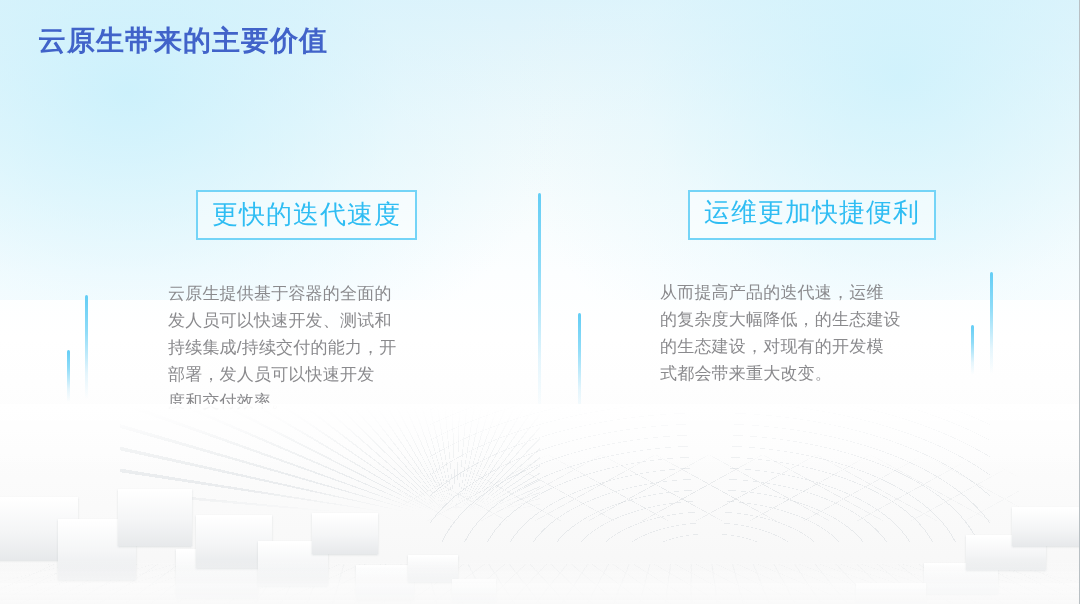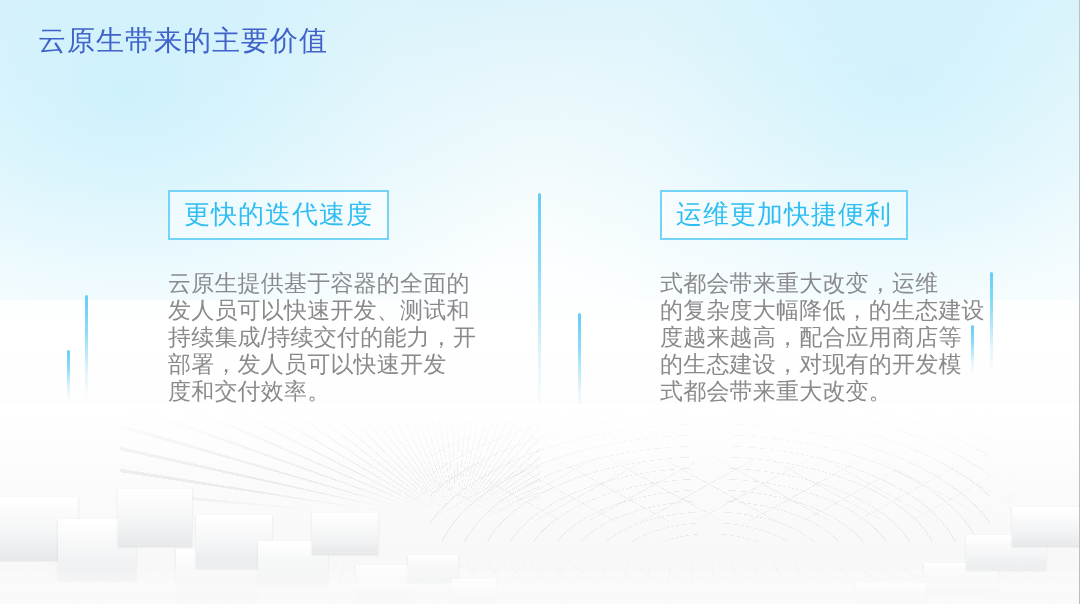--- a/index.html
+++ b/index.html
@@ -132,60 +132,61 @@
     background: linear-gradient(180deg, rgba(255,255,255,0) 0%, rgba(252,252,252,0.75) 60%, rgba(249,249,249,0.95) 100%);
     z-index: 5;
   }
 
   
   .page-title {
     position: absolute;
     left: 38px;
     top: 22px;
     font-size: 28px;
-    font-weight: normal;
+    font-weight: bold;
     letter-spacing: 1px;
     color: #4163c9;
     white-space: nowrap;
   }
 
   
   .accent {
     position: absolute;
     width: 3px;
     border-radius: 2px;
     background: linear-gradient(180deg, #63cdf5 0%, #8fdcf8 35%, rgba(180,228,248,0.35) 75%, rgba(255,255,255,0) 100%);
     pointer-events: none;
   }
 
   
   .col {
     position: absolute;
     top: 190px;
   }
   .col-left  { left: 168px;  width: 300px; }
-  .col-right { left: 660px;  width: 300px; }
+  .col-right { left: 660px;  width: 300px; font-family: Liberation Mono, monospace; }
 
   .card-heading {
     display: inline-block;
     box-sizing: border-box;
     border: 2px solid #74d4f7;
     background: rgba(255,255,255,0.45);
     color: #2fbdf3;
     font-size: 26px;
     line-height: 1;
     padding: 9px 14px 11px 14px;
     white-space: nowrap;
     letter-spacing: 1px;
+    margin-left: 28px;
   }
 
   .card-body {
-    margin-top: 30px;
+    margin-top: 40px;
     color: #8a8a8d;
-    font-size: 23px;
+    font-size: 17px;
     line-height: 27px;
     letter-spacing: 0.2px;
     width: 250px;
   }
   .card-body .line { white-space: nowrap; }
 
 </style>
 </head>
 <body>
 
@@ -236,21 +237,20 @@
       <div class="line">发人员可以快速开发、测试和</div>
       <div class="line">持续集成/持续交付的能力，开</div>
       <div class="line">部署，发人员可以快速开发</div>
       <div class="line">度和交付效率。</div>
     </div>
   </div>
 
   <div class="col col-right">
     <div class="card-heading">运维更加快捷便利</div>
     <div class="card-body">
-      <div class="line">式都会带来重大改变，运维</div>
+      <div class="line">从而提高产品的迭代速，运维</div>
       <div class="line">的复杂度大幅降低，的生态建设</div>
-      <div class="line">度越来越高，配合应用商店等</div>
       <div class="line">的生态建设，对现有的开发模</div>
       <div class="line">式都会带来重大改变。</div>
     </div>
   </div>
 
 </div>
 
 </body></html>

